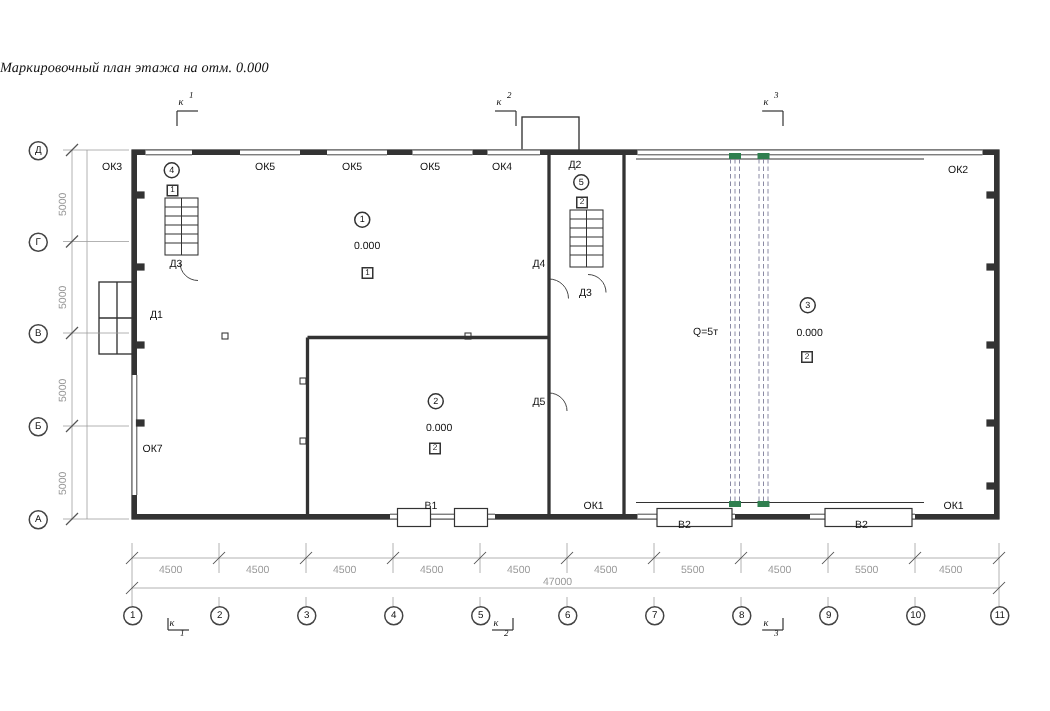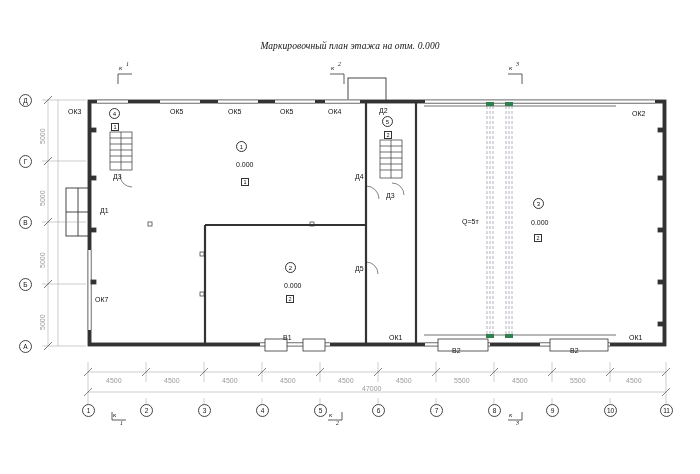--- a/index.html
+++ b/index.html
@@ -8,21 +8,21 @@
     background:#ffffff;
     font-family:"Liberation Sans", sans-serif;
     color:#1a1a1a;
     overflow:hidden;
     position:relative;
   }
   #plan{position:absolute;left:0;top:0;width:700px;height:474px;}
   .ttl{
     position:absolute;
     left:0;top:41px;width:700px;
-    text-align:center;
+    text-align:left;
     font-style:italic;
     font-size:9.5px;
     font-family:"Liberation Serif", serif;
     color:#111;
     letter-spacing:.1px;
   }
   .lbl{
     position:absolute;
     font-size:7px;
     font-family:"Liberation Sans", sans-serif;

